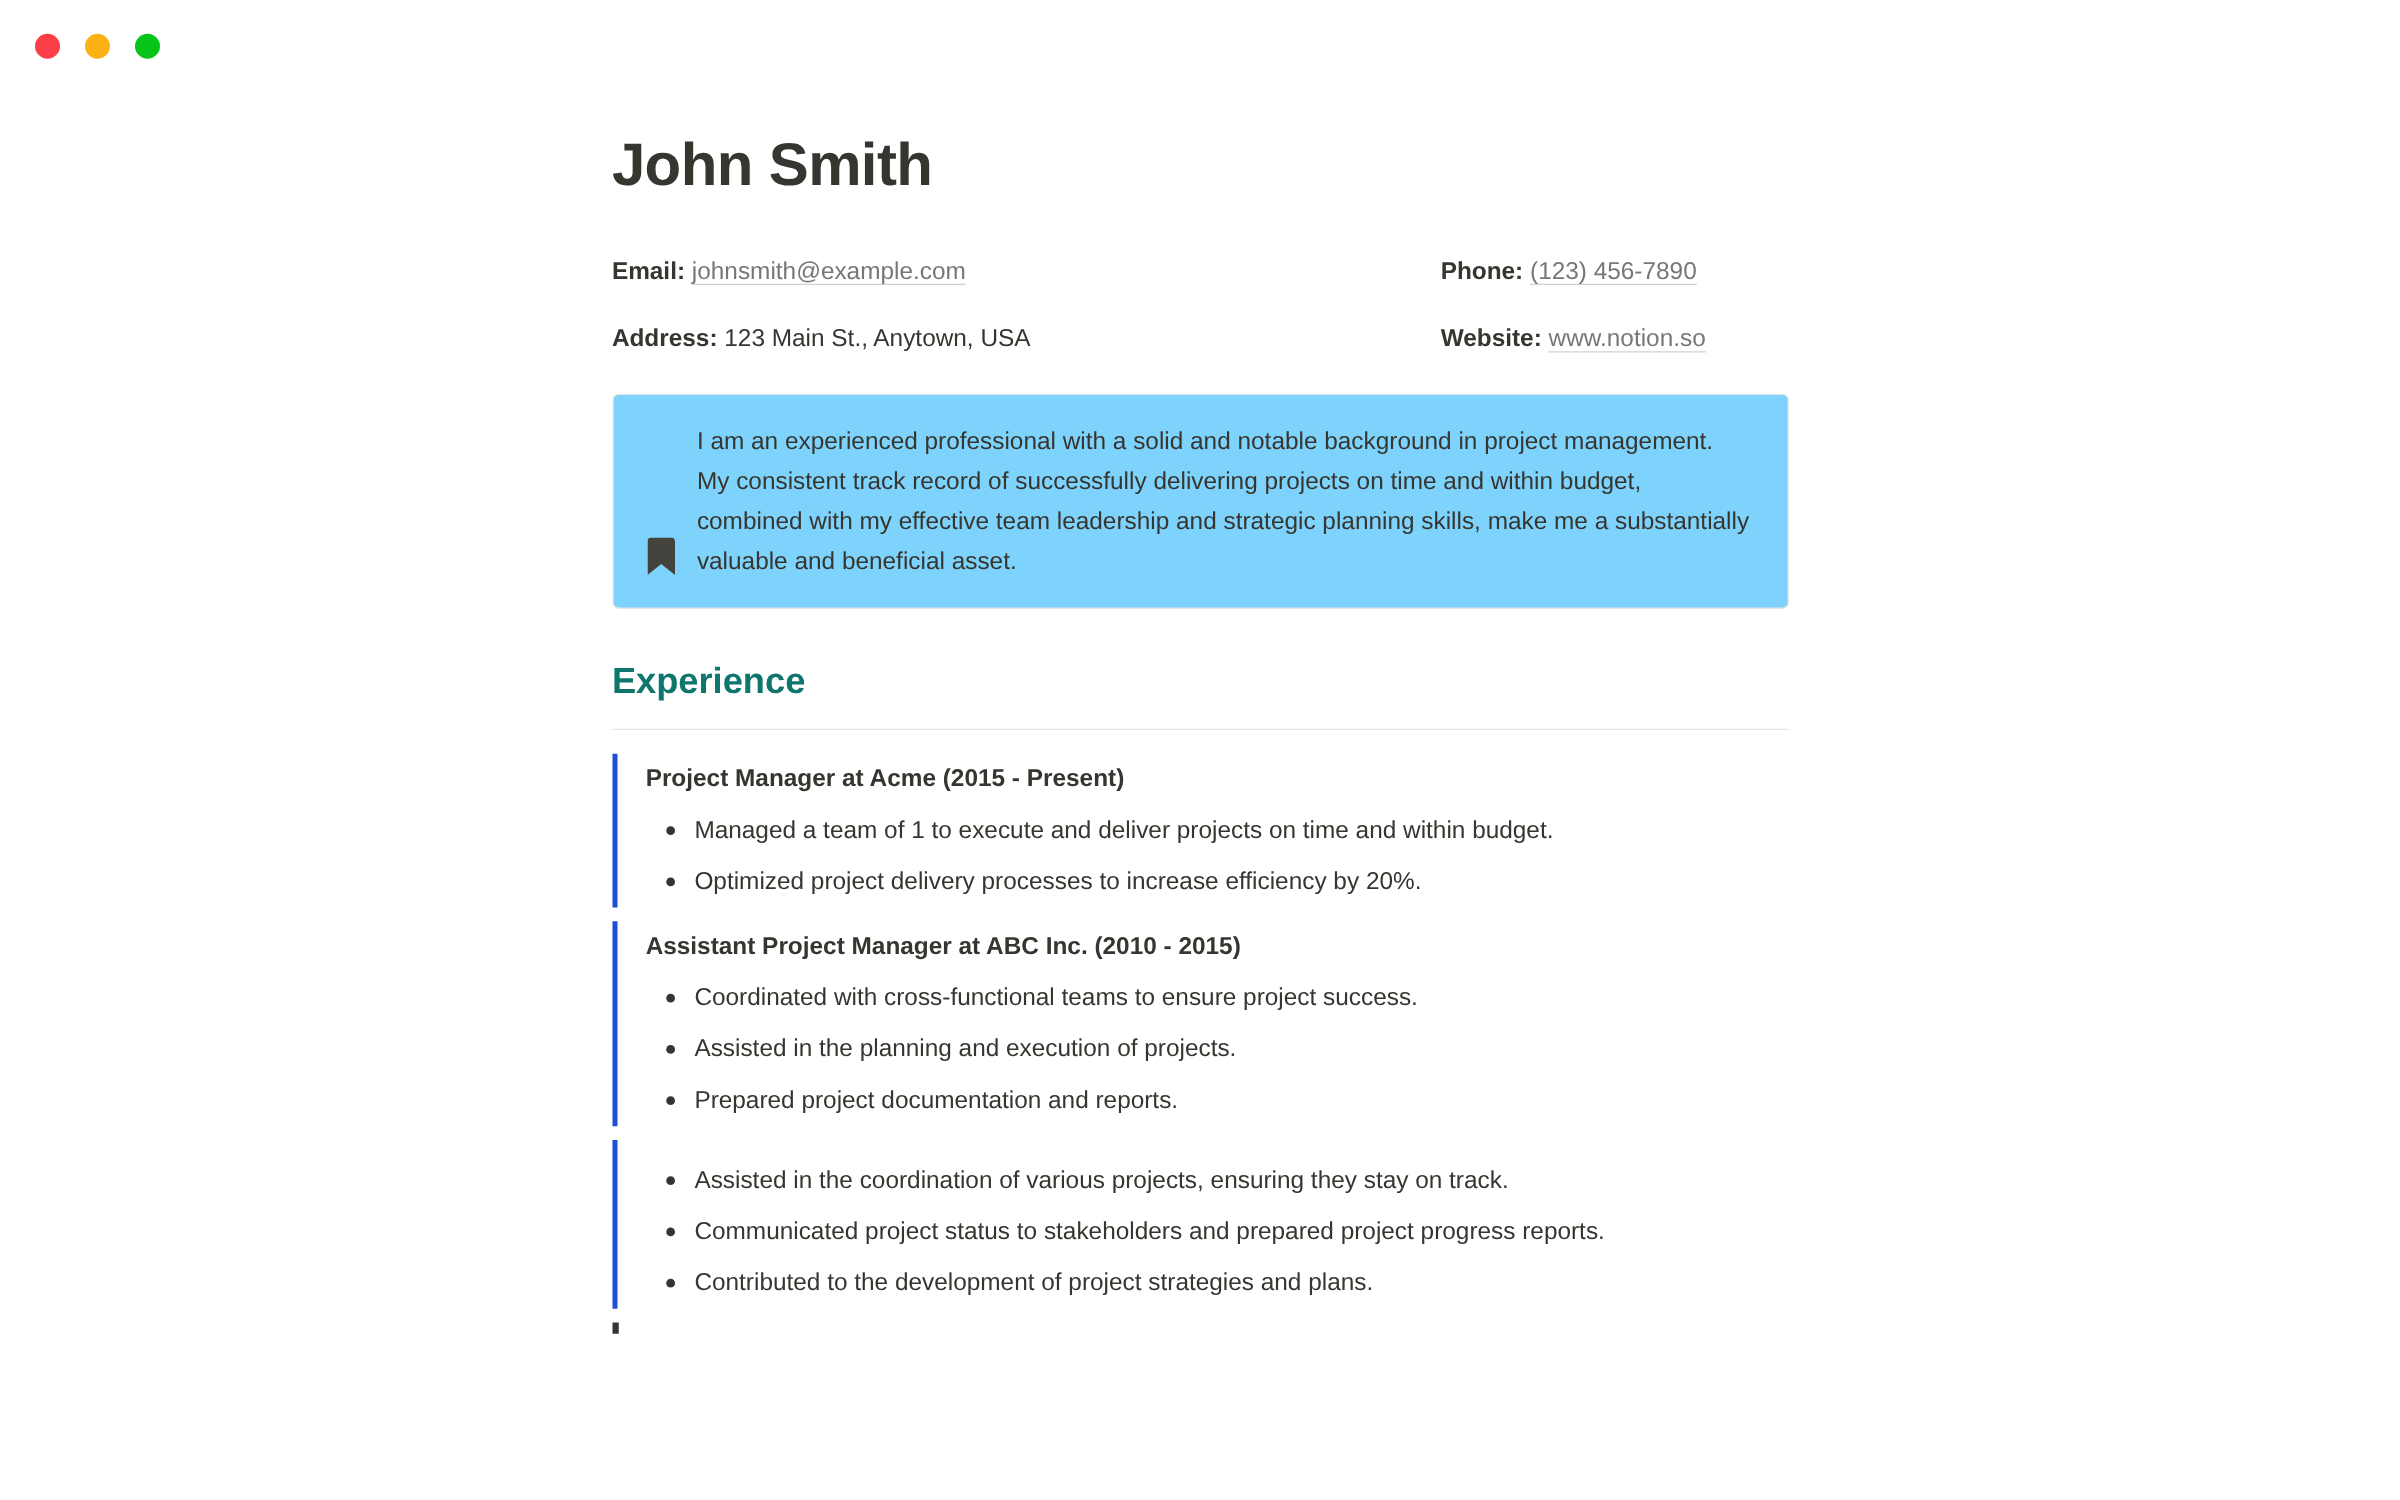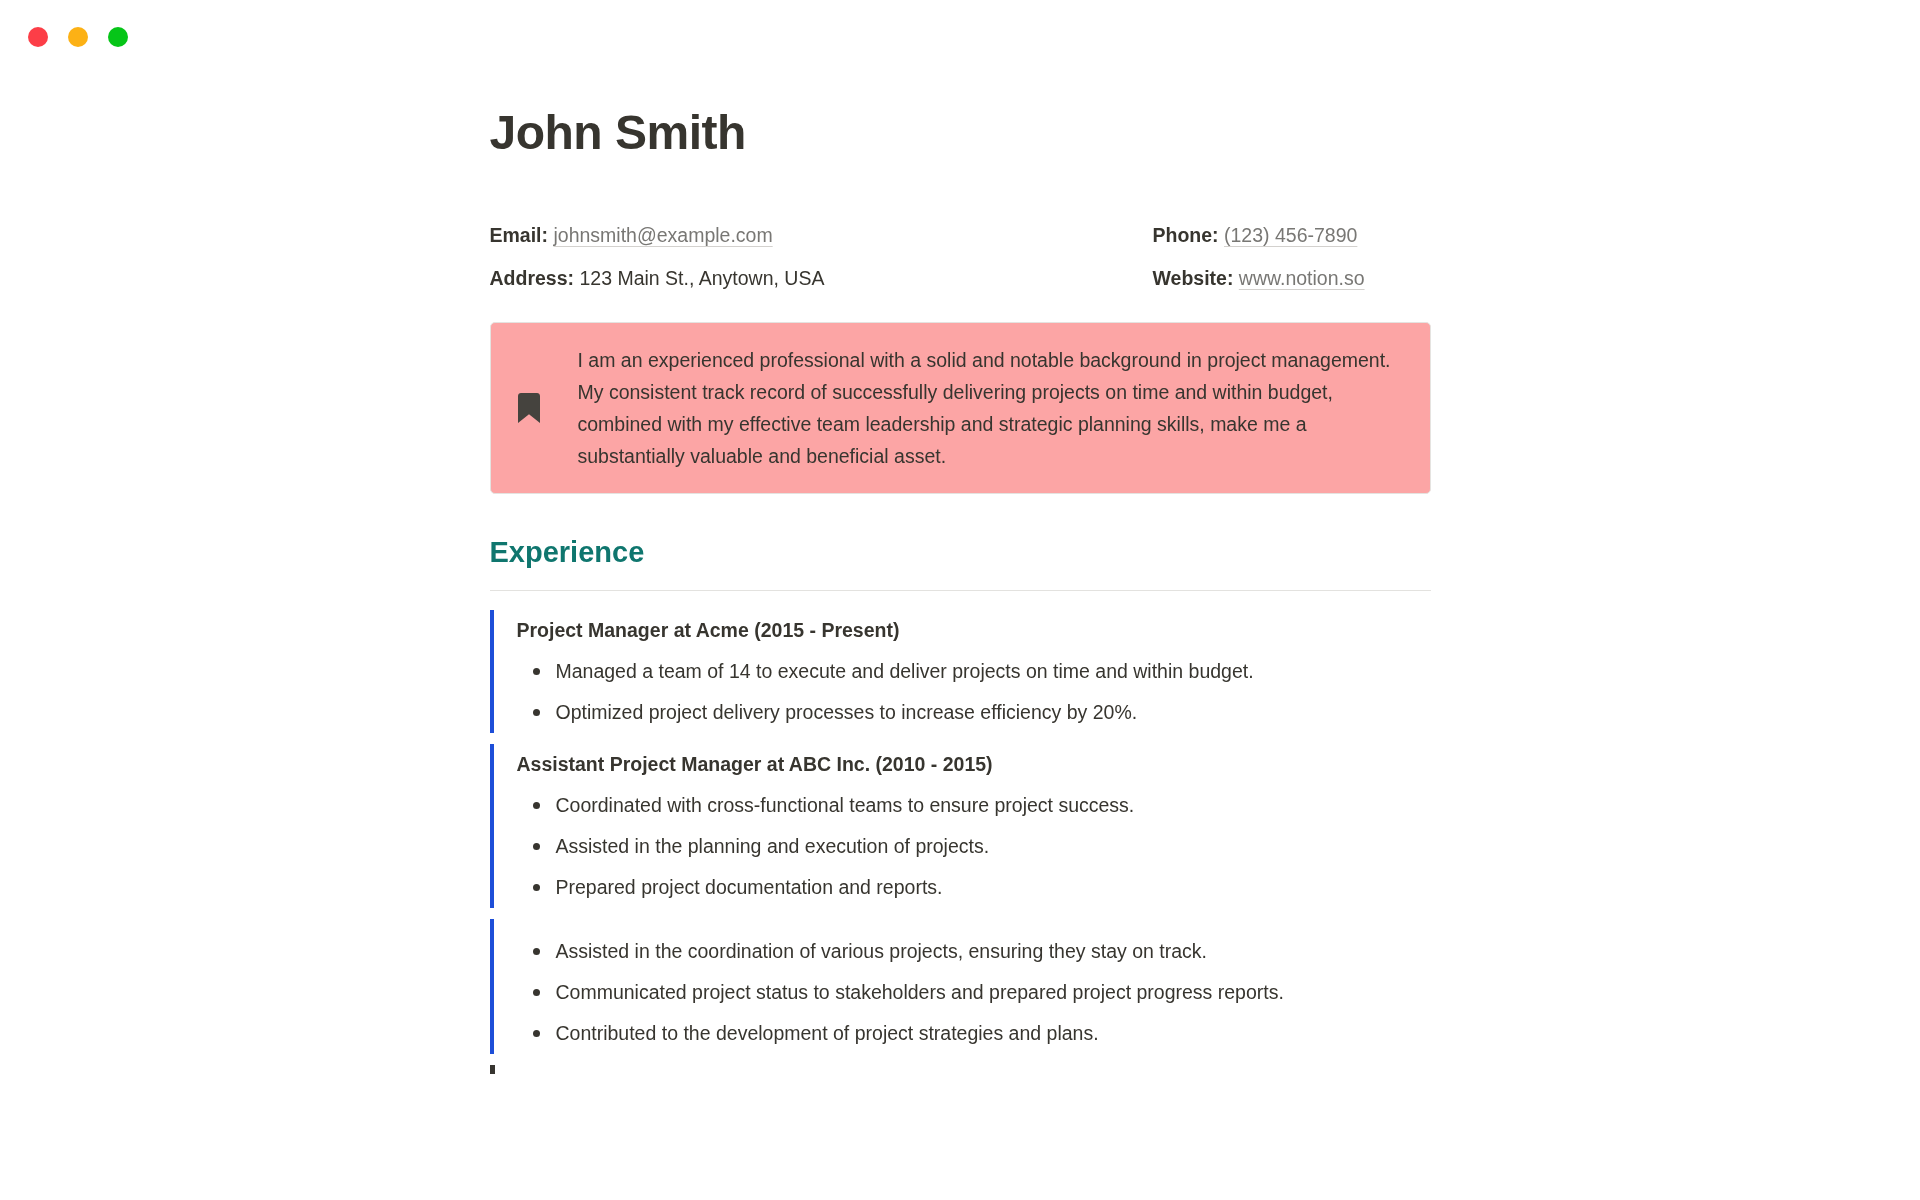--- a/index.html
+++ b/index.html
@@ -24,47 +24,47 @@
     width: 941px; margin: 0 auto;
   }
   .page-title {
     padding-top: 108px;
     font-size: 48px; line-height: 50px;
     font-weight: 700; letter-spacing: -0.5px;
     color: #37352f;
   }
   
   .contact-grid {
-    margin-top: 63px;
+    margin-top: 45px;
     display: grid;
     grid-template-columns: 663px 1fr;
-    row-gap: 14px;
+    row-gap: 25px;
     font-size: 19.5px; line-height: 29px;
   }
   .contact-label { font-weight: 700; }
   .contact-link {
     color: #787774;
     text-decoration: underline;
     text-decoration-color: #d3d1ce;
     text-underline-offset: 4px;
     text-decoration-thickness: 1px;
     cursor: pointer;
   }
   .contact-plain { color: #37352f; }
   
   .callout {
     margin-top: 29px;
     width: 941px;
     border: 1px solid #e5e3e0;
     border-radius: 5px;
     padding: 21px 30px 21px 27px;
     display: flex;
-    align-items: center;
-    gap: 38px;
-    background: #fca5a5;
+    align-items: flex-end;
+    gap: 18px;
+    background: #7dd3fc;
   }
   .callout-icon { flex: 0 0 auto; margin-top: 3px; }
   .callout-text {
     font-size: 19.5px; line-height: 32px;
     max-width: 845px;
     color: #37352f;
   }
   
   .section-heading {
     margin-top: 40px;
@@ -157,21 +157,21 @@
   </div>
 
   <h2 class="section-heading">Experience</h2>
   <div class="divider"></div>
 
   <div class="entries">
 
     <div class="quote-block">
       <div class="entry-title">Project Manager at Acme (2015 - Present)</div>
       <ul class="bullet-list">
-        <li class="bullet-item">Managed a team of 14 to execute and deliver projects on time and within budget.</li>
+        <li class="bullet-item">Managed a team of 1 to execute and deliver projects on time and within budget.</li>
         <li class="bullet-item">Optimized project delivery processes to increase efficiency by 20%.</li>
       </ul>
     </div>
 
     <div class="quote-block">
       <div class="entry-title">Assistant Project Manager at ABC Inc. (2010 - 2015)</div>
       <ul class="bullet-list">
         <li class="bullet-item">Coordinated with cross-functional teams to ensure project success.</li>
         <li class="bullet-item">Assisted in the planning and execution of projects.</li>
         <li class="bullet-item">Prepared project documentation and reports.</li>

